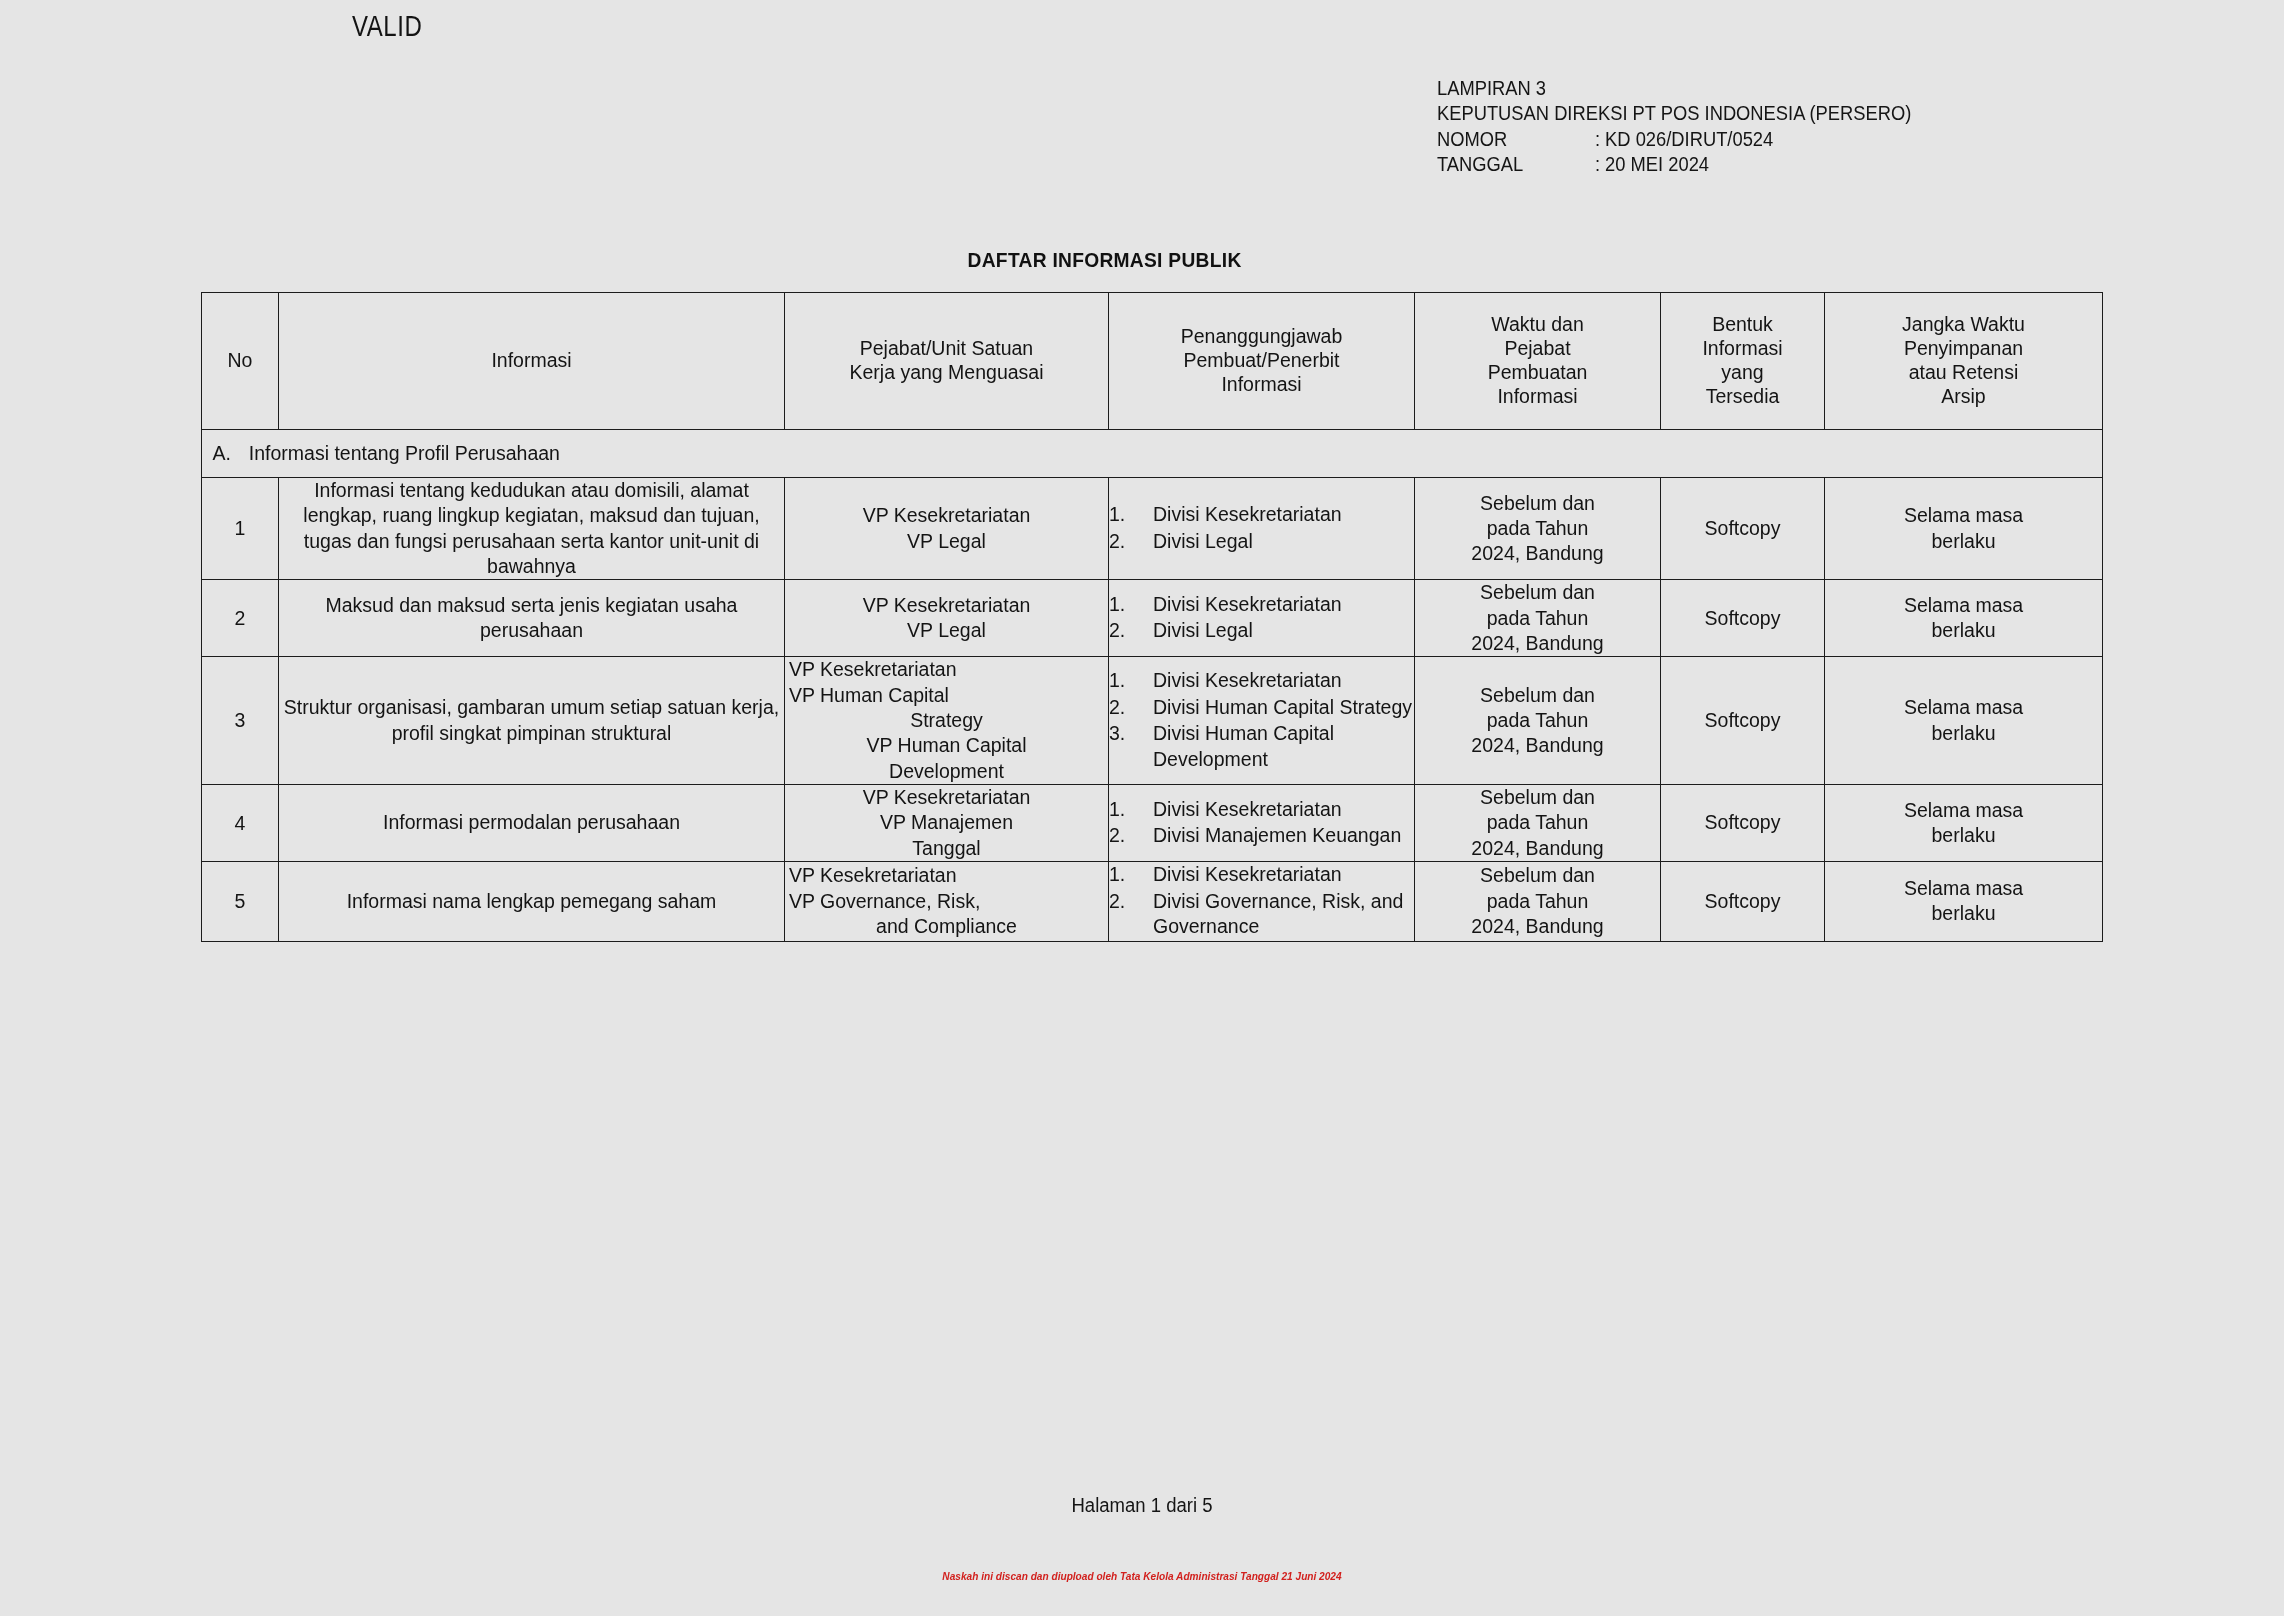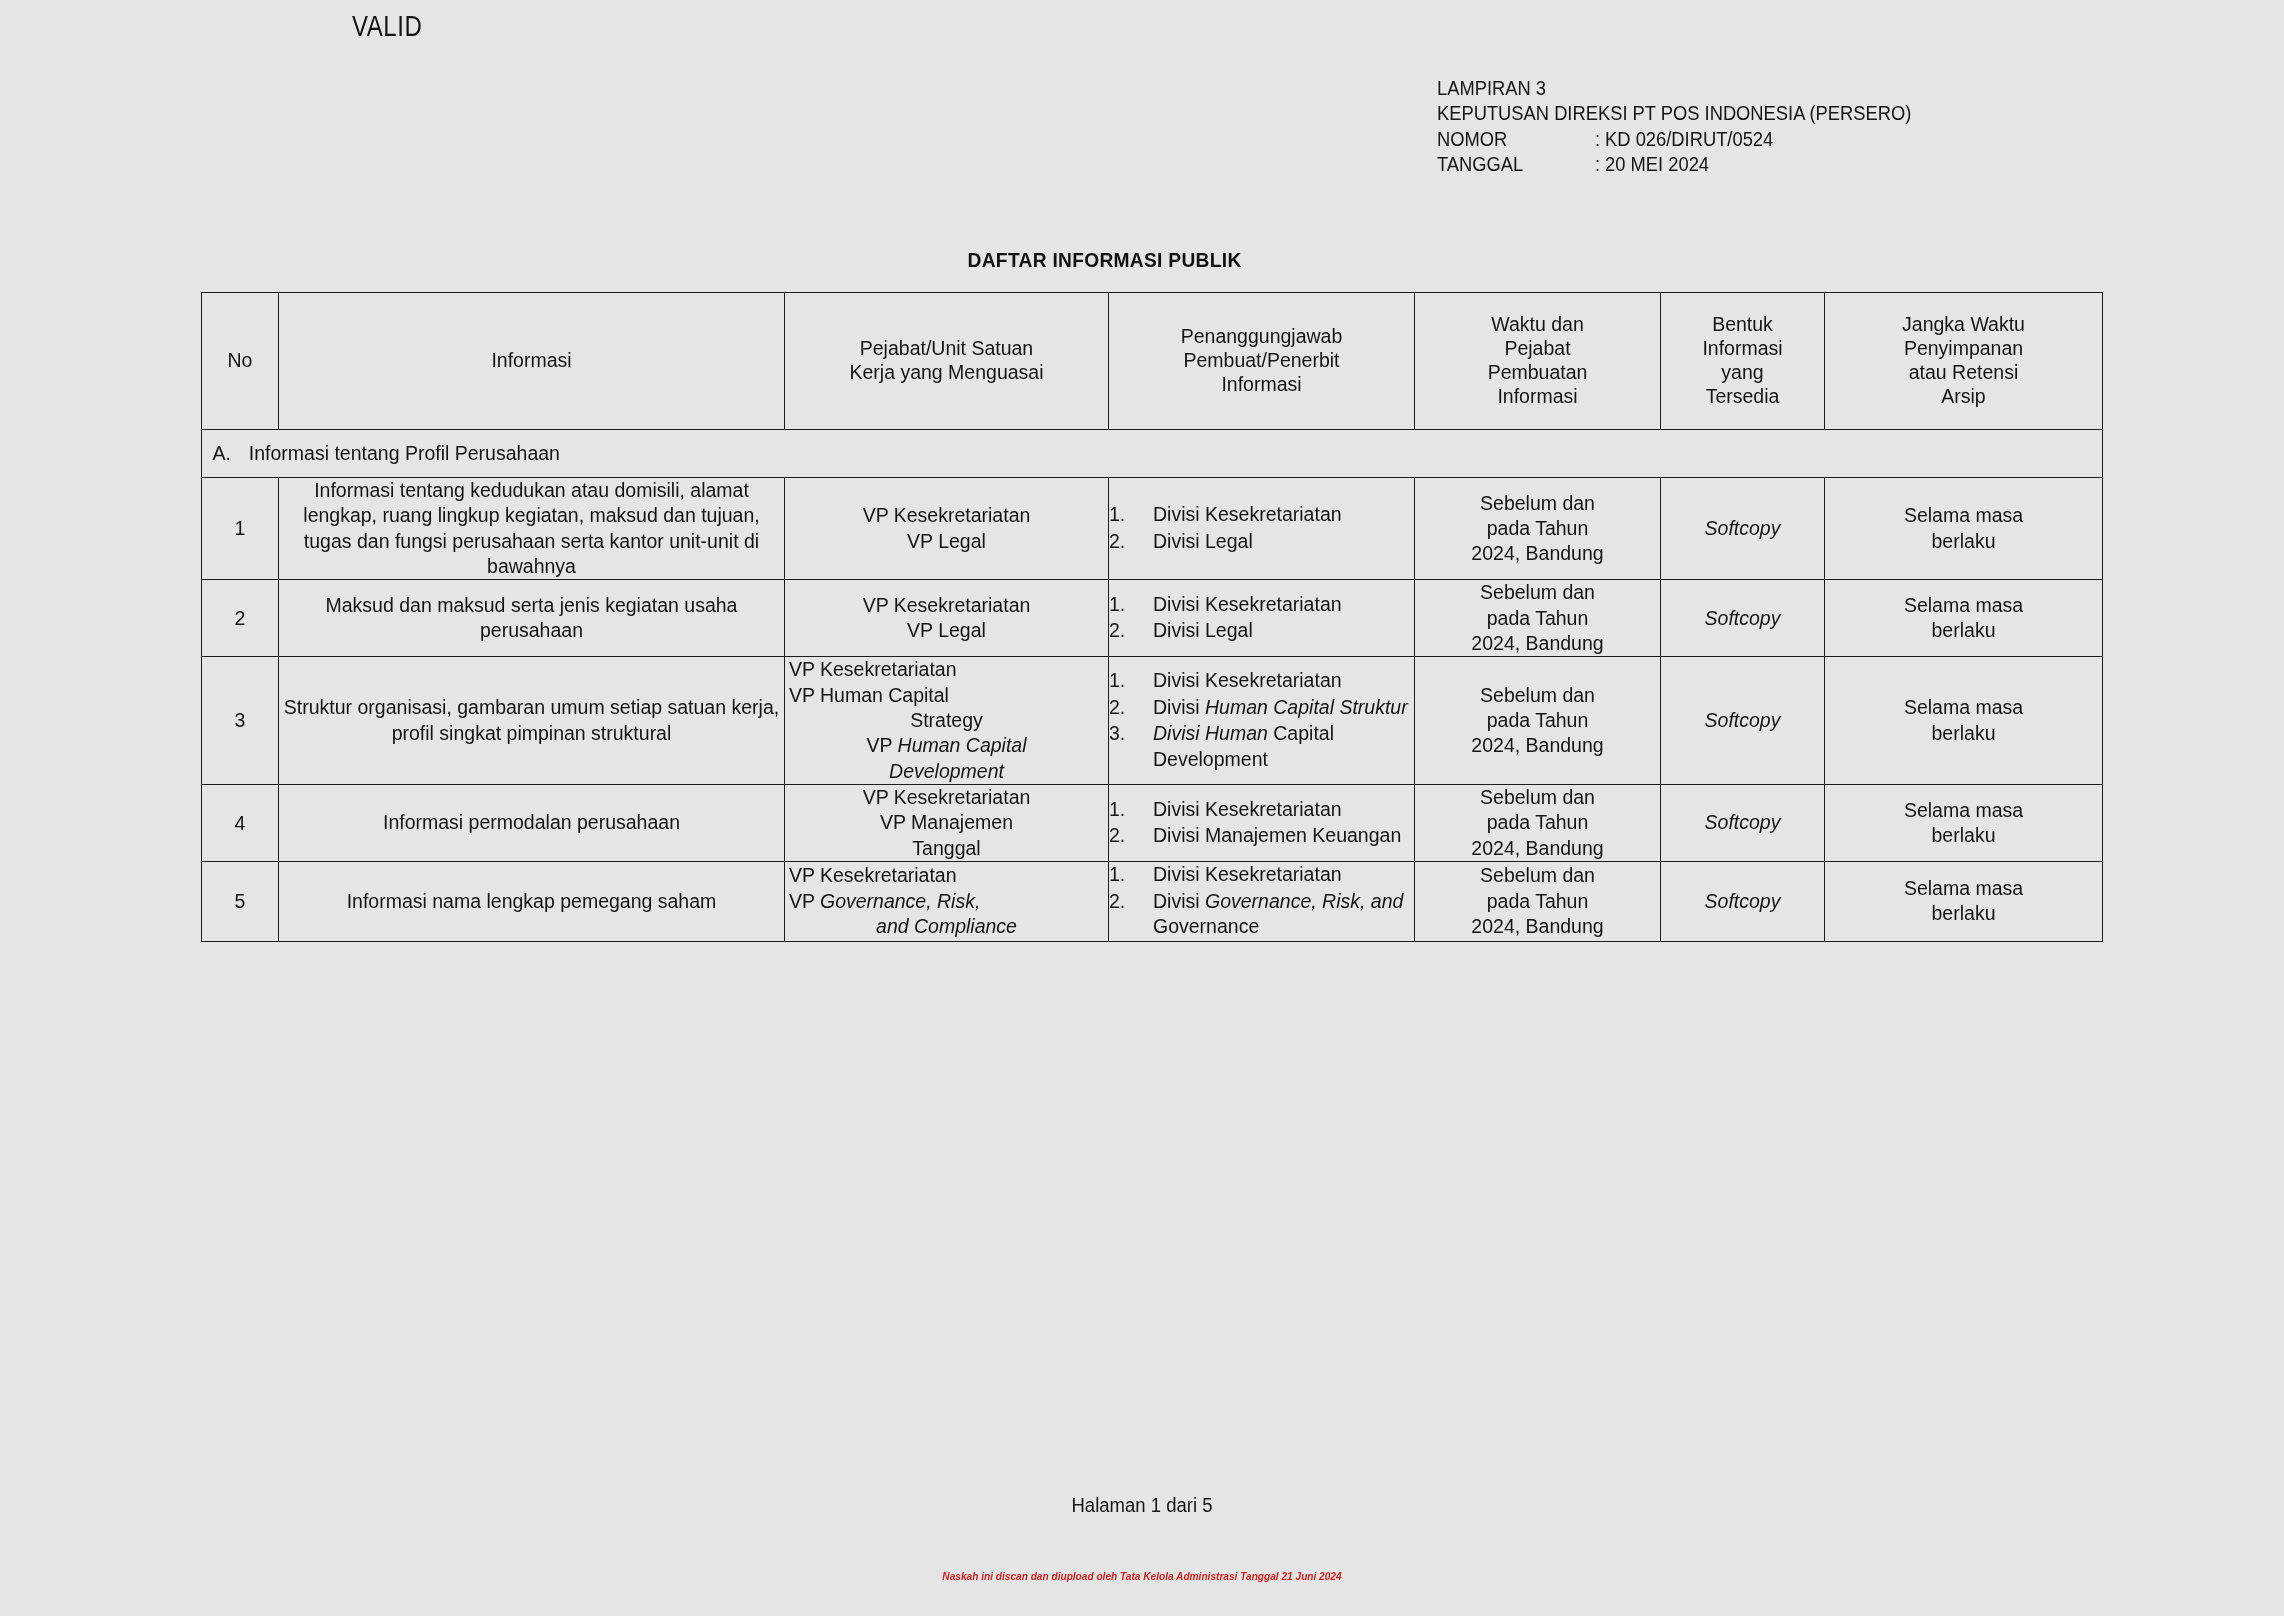--- a/index.html
+++ b/index.html
@@ -156,21 +156,21 @@
   }
   ol.numlist > li .mk {
     flex: 0 0 36px;
     width: 36px;
   }
   ol.numlist > li .tx {
     flex: 1 1 auto;
     margin-left: 8px;
   }
 
-  .it { font-style: italic; }
+  .it { }
   .lines > div { display: block; }
   .ln-left { text-align: left; padding-left: 3.9px; }
 
   
   .page-foot {
     position: absolute;
     left: 0;
     right: 0;
     top: 1494px;
     text-align: center;
@@ -349,21 +349,21 @@
               <div><span class="it">Development</span></div>
             </td>
             <td class="list-cell">
               <ol class="numlist">
                 <li>
                   <span class="mk">1.</span>
                   <span class="tx"><span>Divisi Kesekretariatan</span></span>
                 </li>
                 <li>
                   <span class="mk">2.</span>
-                  <span class="tx"><span>Divisi </span><span class="it">Human Capital Struktur</span></span>
+                  <span class="tx"><span>Divisi </span><span class="it">Human Capital Strategy</span></span>
                 </li>
                 <li>
                   <span class="mk">3.</span>
                   <span class="tx"><span class="it">Divisi Human</span><span> Capital Development</span></span>
                 </li>
               </ol>
             </td>
             <td class="ctr-cell">
               <div>Sebelum dan</div>
               <div>pada Tahun</div>

